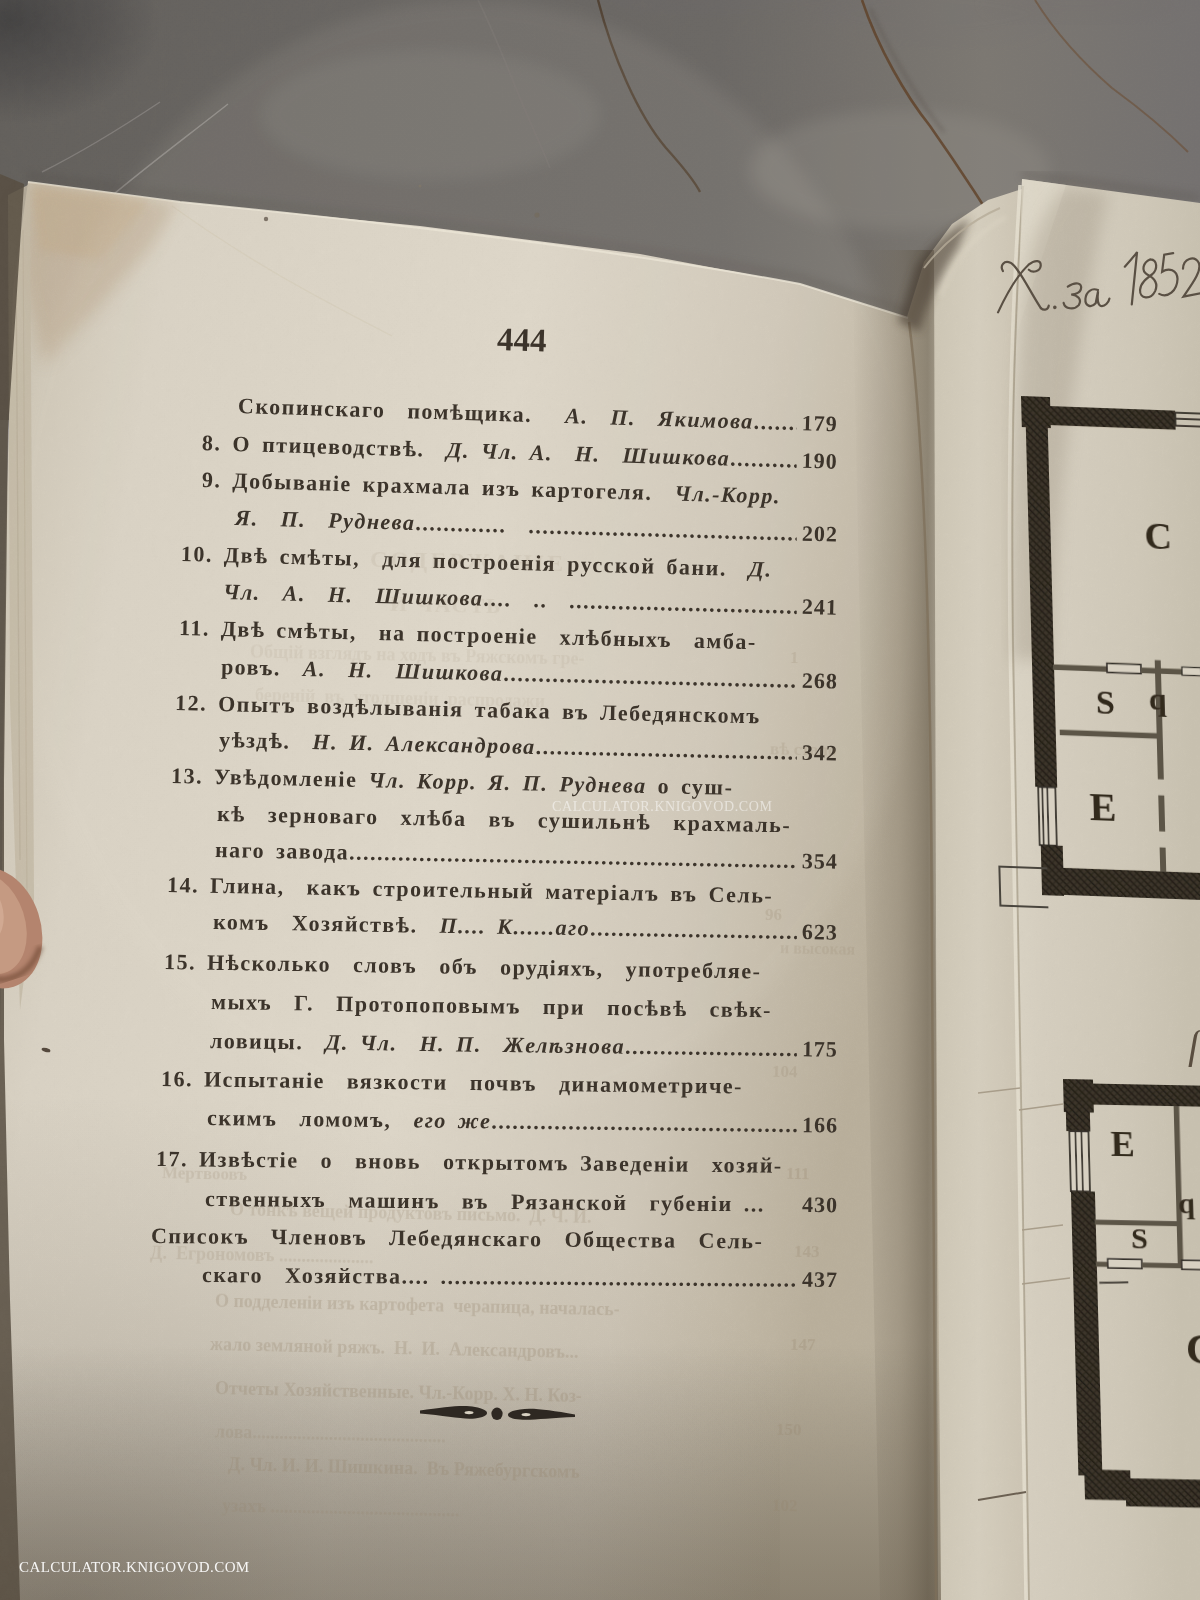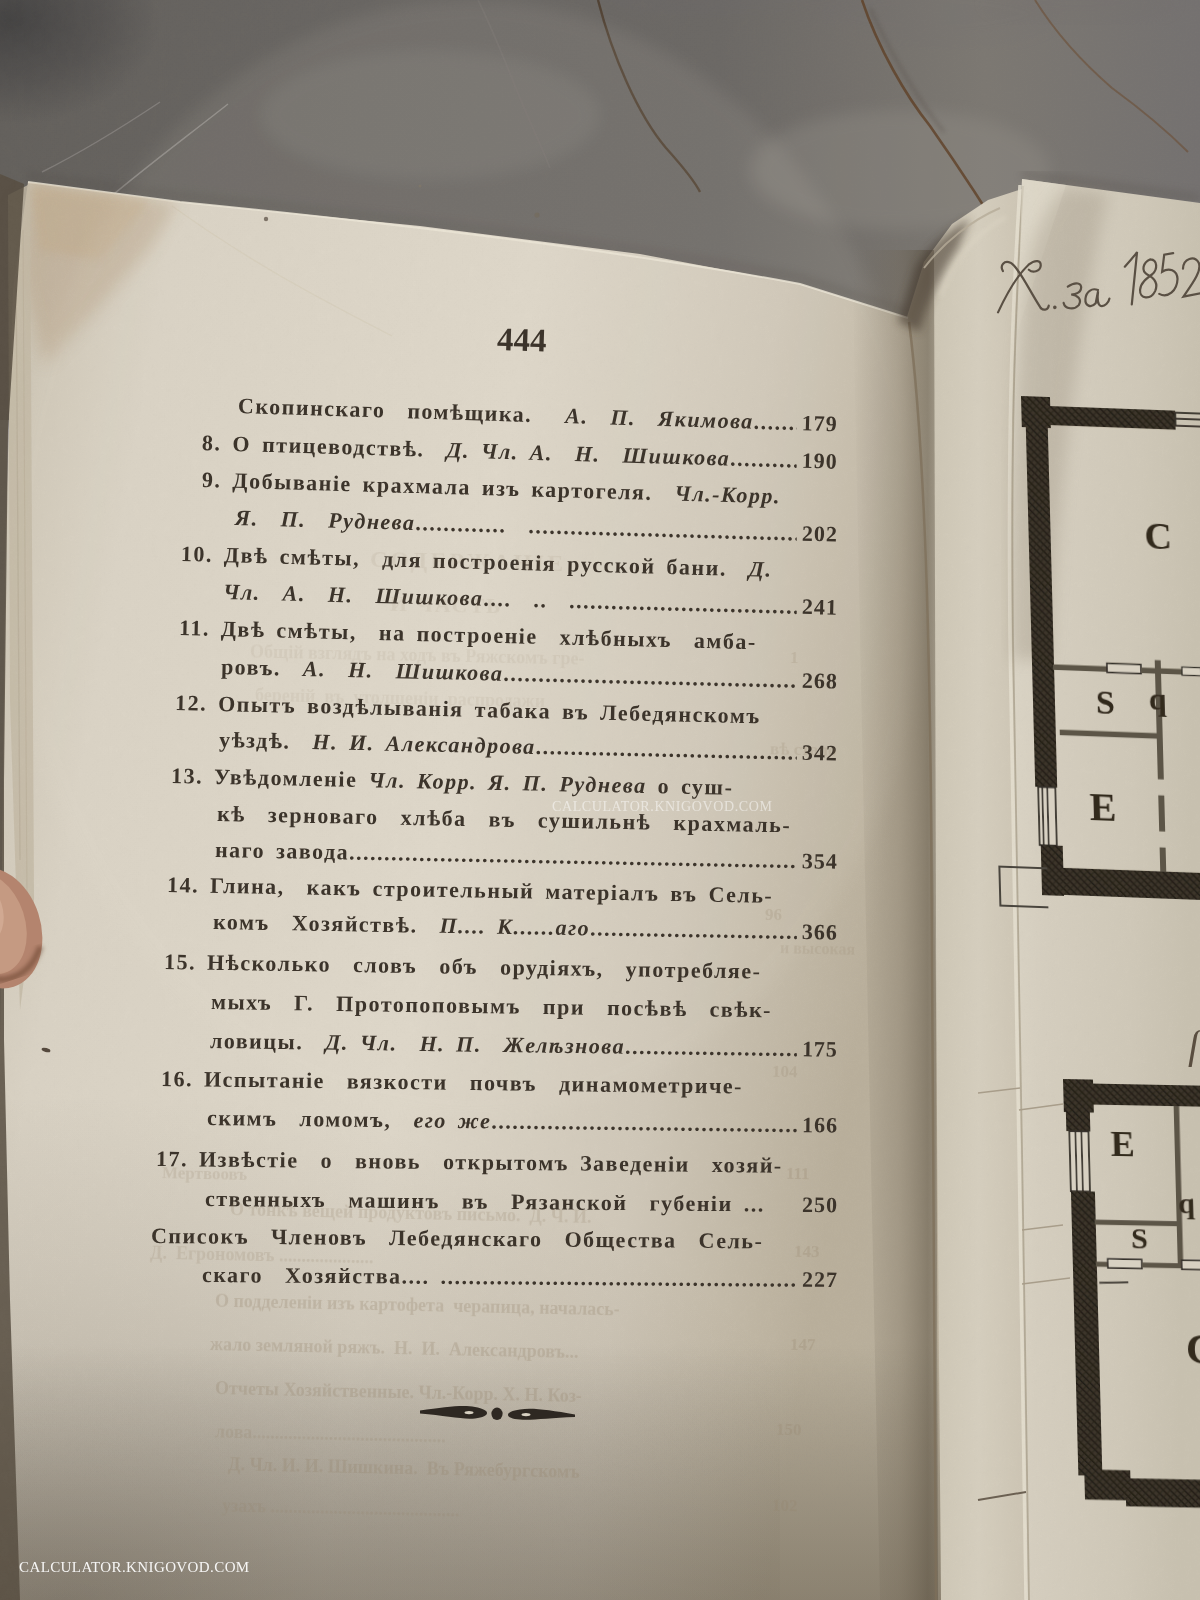--- a/index.html
+++ b/index.html
@@ -388,21 +388,21 @@
         <span class="num">354</span>
       </div>
 
 <div class="line" style="left:167px;top:871px;transform:rotate(1.03deg);">
         <span class="txt">14. Глина,  какъ строительный матеріалъ въ Сель-</span>
       </div>
 
 <div class="line" style="left:213px;top:908px;width:625px;transform:rotate(0.98deg);">
         <span class="txt">комъ  Хозяйствѣ.  <span class="it">П.... К......аго</span></span>
         <span class="dots">..........................................................................................................................................................................................</span>
-        <span class="num">366</span>
+        <span class="num">623</span>
       </div>
 
 <div class="line" style="left:164px;top:948px;transform:rotate(0.92deg);">
         <span class="txt">15. Нѣсколько  словъ  объ  орудіяхъ,  употребляе-</span>
       </div>
 
 <div class="line" style="left:211px;top:988px;transform:rotate(0.86deg);">
         <span class="txt">мыхъ  Г.  Протопоповымъ  при  посѣвѣ  свѣк-</span>
       </div>
 
@@ -422,31 +422,31 @@
         <span class="num">166</span>
       </div>
 
 <div class="line" style="left:156px;top:1145px;transform:rotate(0.62deg);">
         <span class="txt">17. Извѣстіе  о  вновь  открытомъ Заведеніи  хозяй-</span>
       </div>
 
 <div class="line" style="left:205px;top:1185px;width:633px;transform:rotate(0.57deg);">
         <span class="txt">ственныхъ  машинъ  въ  Рязанской  губеніи ...</span>
         <span class="dots"> </span>
-        <span class="num">250</span>
+        <span class="num">430</span>
       </div>
 
 <div class="line" style="left:151px;top:1222px;transform:rotate(0.51deg);">
         <span class="txt">Списокъ  Членовъ  Лебедянскаго  Общества  Сель-</span>
       </div>
 
 <div class="line" style="left:202px;top:1261px;width:636px;transform:rotate(0.45deg);">
         <span class="txt">скаго  Хозяйства.... .</span>
         <span class="dots">..........................................................................................................................................................................................</span>
-        <span class="num">227</span>
+        <span class="num">437</span>
       </div>
 </div>
 
 <div id="ghosts">
 <div class="ghost" style="left:370px;top:548px;font-size:24px;opacity:0.11;letter-spacing:3px;">СОДЕРЖАНІЕ</div>
 <div class="ghost" style="left:390px;top:592px;font-size:22px;opacity:0.1;letter-spacing:2px;">И ЧАСТЬ</div>
 <div class="ghost" style="left:250px;top:645px;font-size:18px;opacity:0.11;">Общій взглядъ на ходъ въ Ряжскомъ гре-</div>
 <div class="ghost" style="left:790px;top:648px;font-size:17px;opacity:0.2;">1</div>
 <div class="ghost" style="left:255px;top:688px;font-size:18px;opacity:0.1;">береній  въ  утолщеніи  распродажи</div>
 <div class="ghost" style="left:770px;top:740px;font-size:17px;opacity:0.2;">вѣ стало</div>

